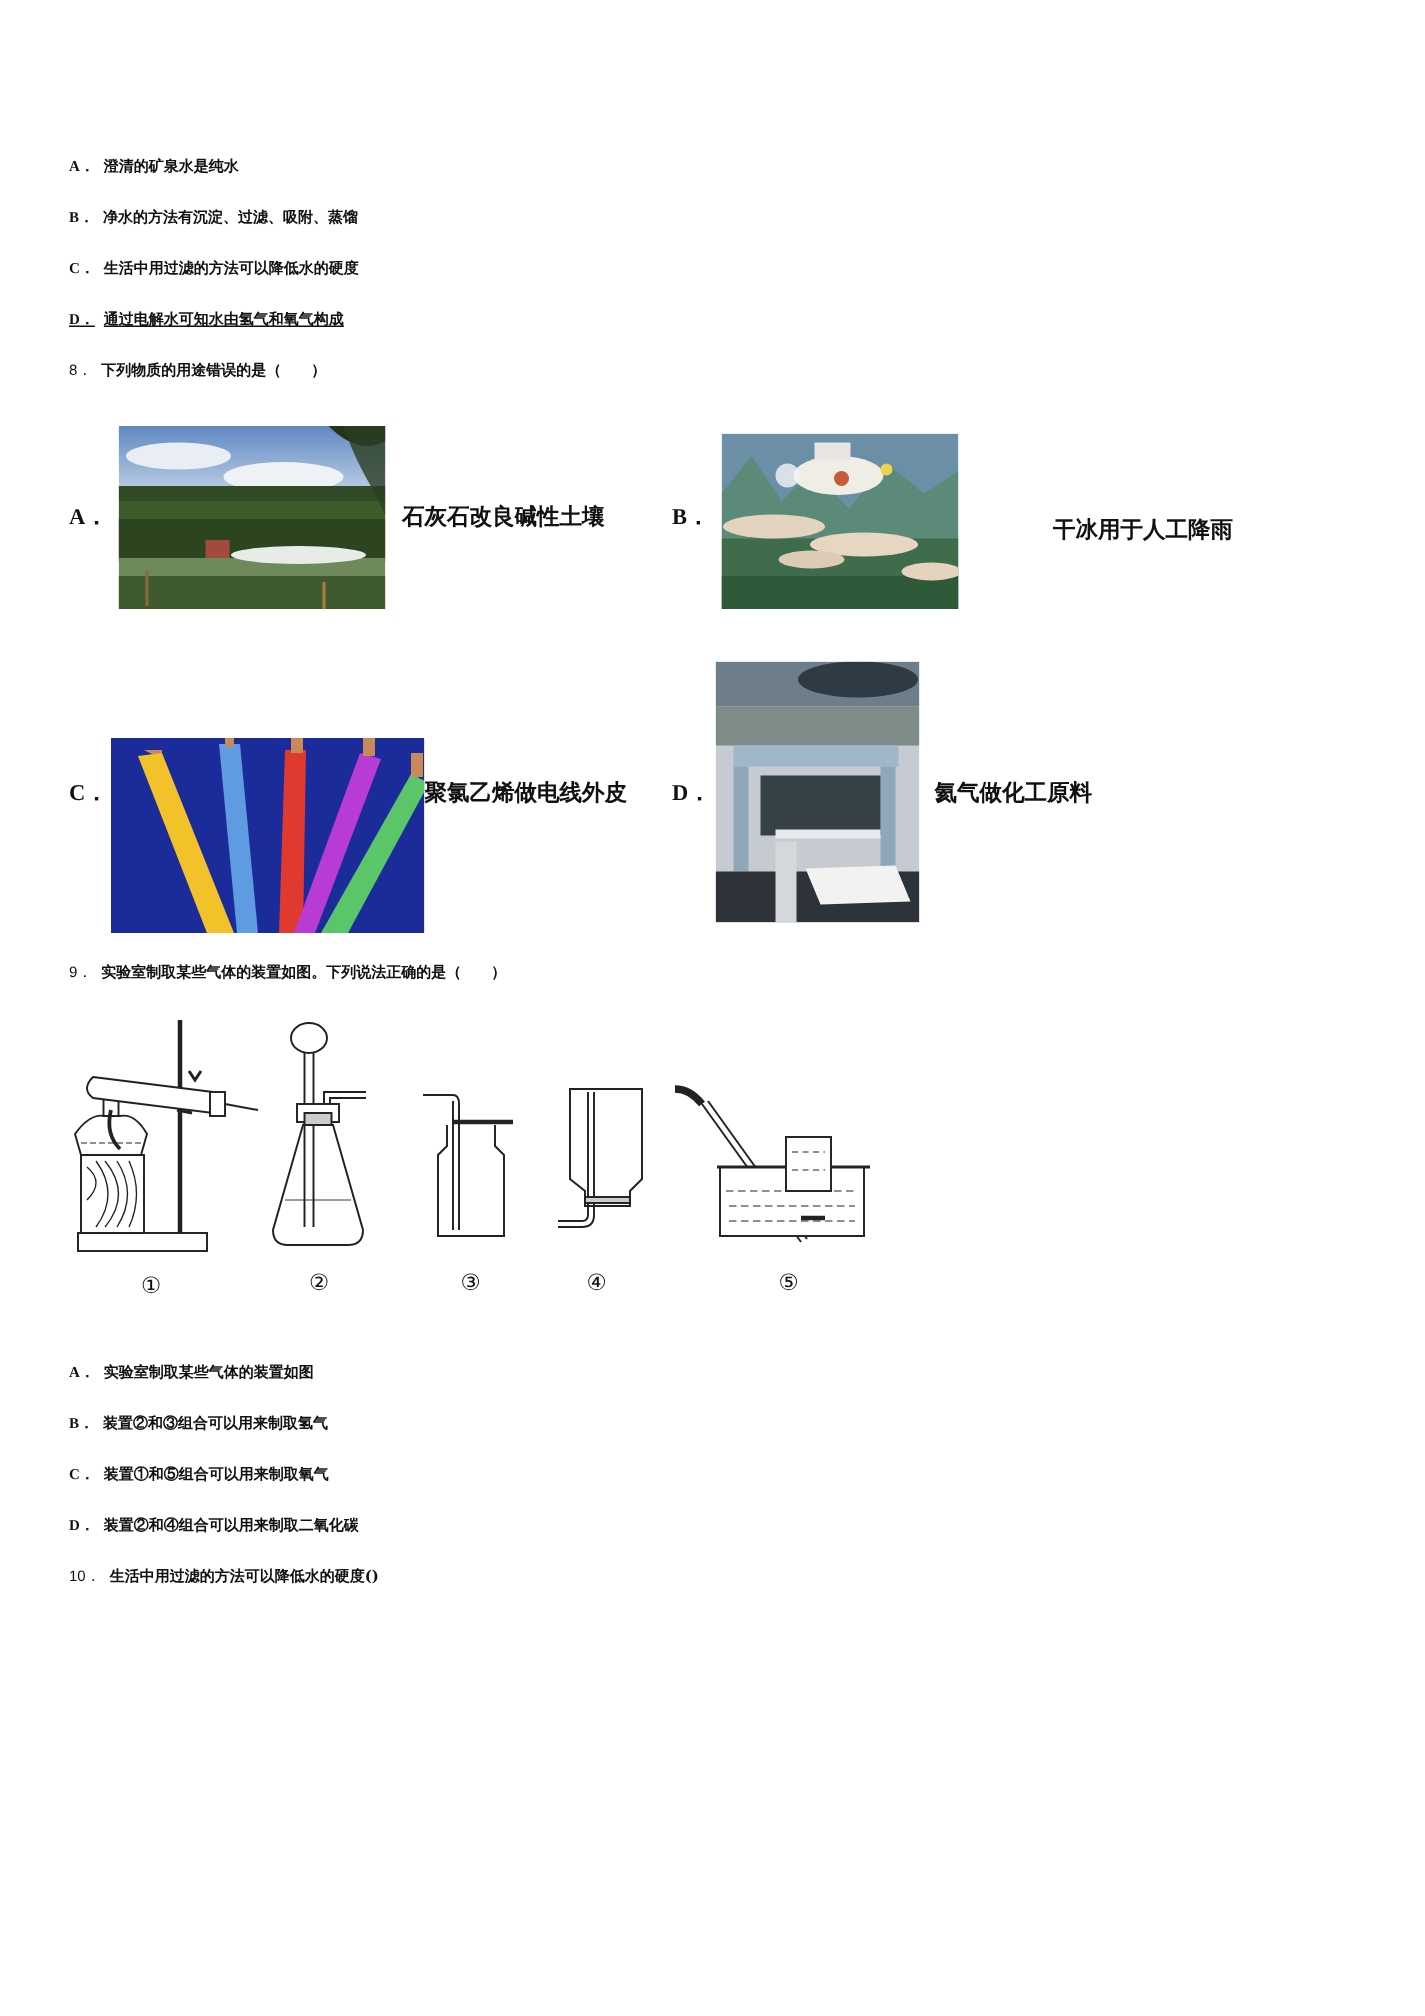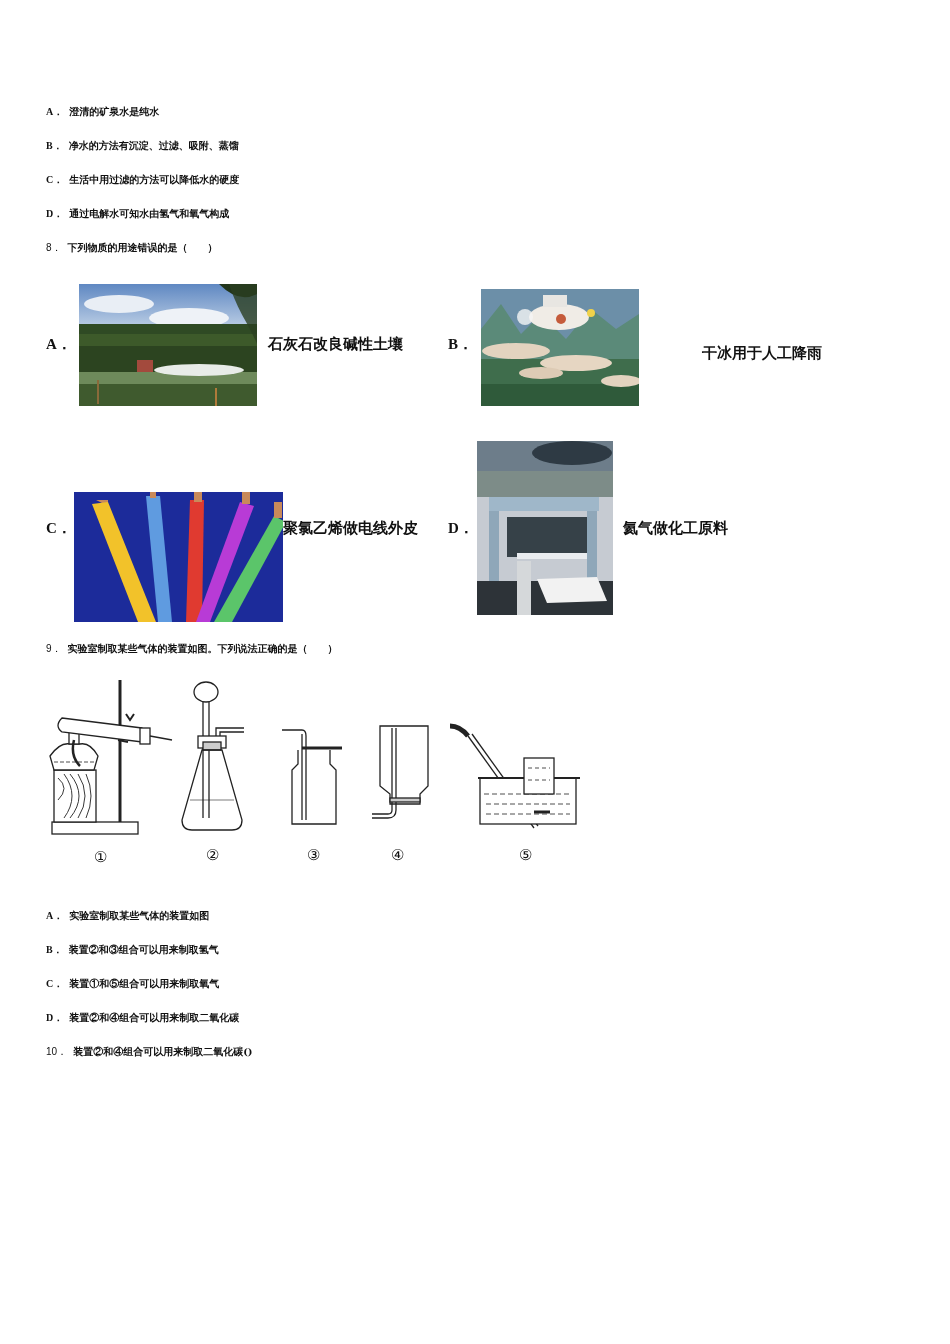--- a/index.html
+++ b/index.html
@@ -19,21 +19,21 @@
 
 <div class="line" style="top:102px;">
   <span class="lbl">A．</span><span>澄清的矿泉水是纯水</span>
 </div>
 <div class="line" style="top:136px;">
   <span class="lbl">B．</span><span>净水的方法有沉淀、过滤、吸附、蒸馏</span>
 </div>
 <div class="line" style="top:170px;">
   <span class="lbl">C．</span><span>生活中用过滤的方法可以降低水的硬度</span>
 </div>
-<div class="line" style="top:204px;">
+<div class="line" style="top:204px;text-decoration:underline;">
   <span class="lbl">D．</span><span>通过电解水可知水由氢气和氧气构成</span>
 </div>
 
 <div class="line" style="top:238px;">
   <span class="qnum">8．</span><span>下列物质的用途错误的是（　　）</span>
 </div>
 
 <span class="opt-lbl" style="left:46px; top:335px;">A．</span>
 <div class="pic" style="left:79px; top:284px; width:178px; height:122px;">
   <svg width="178" height="122" viewBox="0 0 178 122">
@@ -194,14 +194,14 @@
   <span class="lbl">B．</span><span>装置②和③组合可以用来制取氢气</span>
 </div>
 <div class="line" style="top:974px;">
   <span class="lbl">C．</span><span>装置①和⑤组合可以用来制取氧气</span>
 </div>
 <div class="line" style="top:1008px;">
   <span class="lbl">D．</span><span>装置②和④组合可以用来制取二氧化碳</span>
 </div>
 
 <div class="line" style="top:1042px;">
-  <span class="qnum">10．</span><span>装置②和④组合可以用来制取二氧化碳()</span>
+  <span class="qnum">10．</span><span>生活中用过滤的方法可以降低水的硬度()</span>
 </div>
 
 </body></html>

